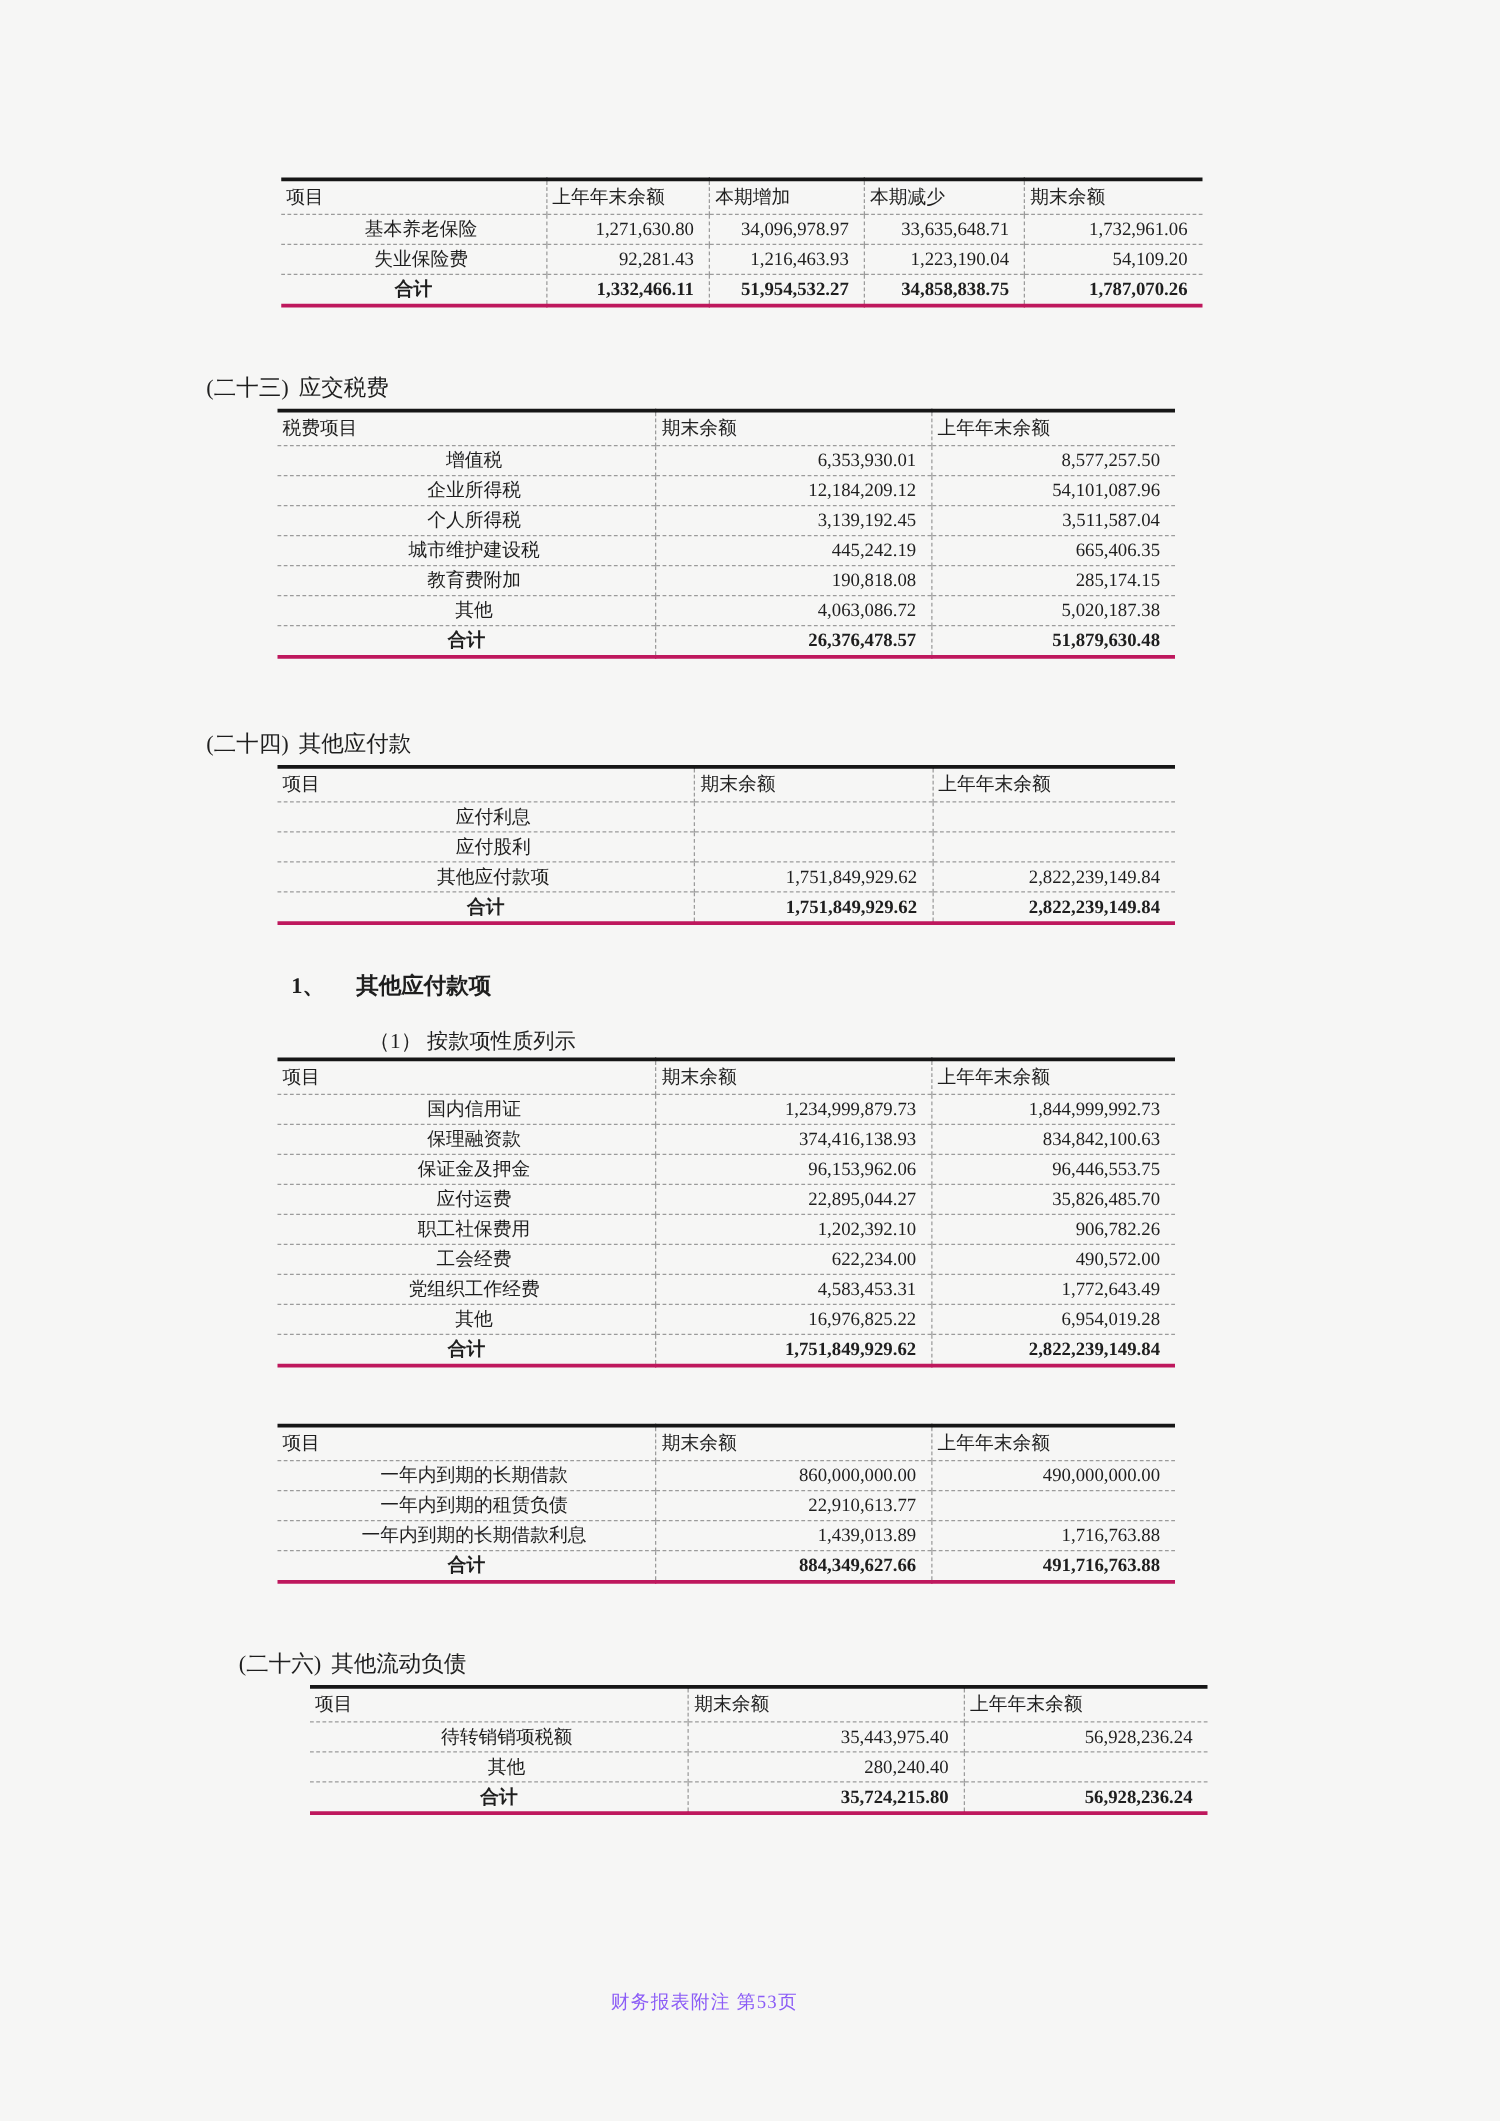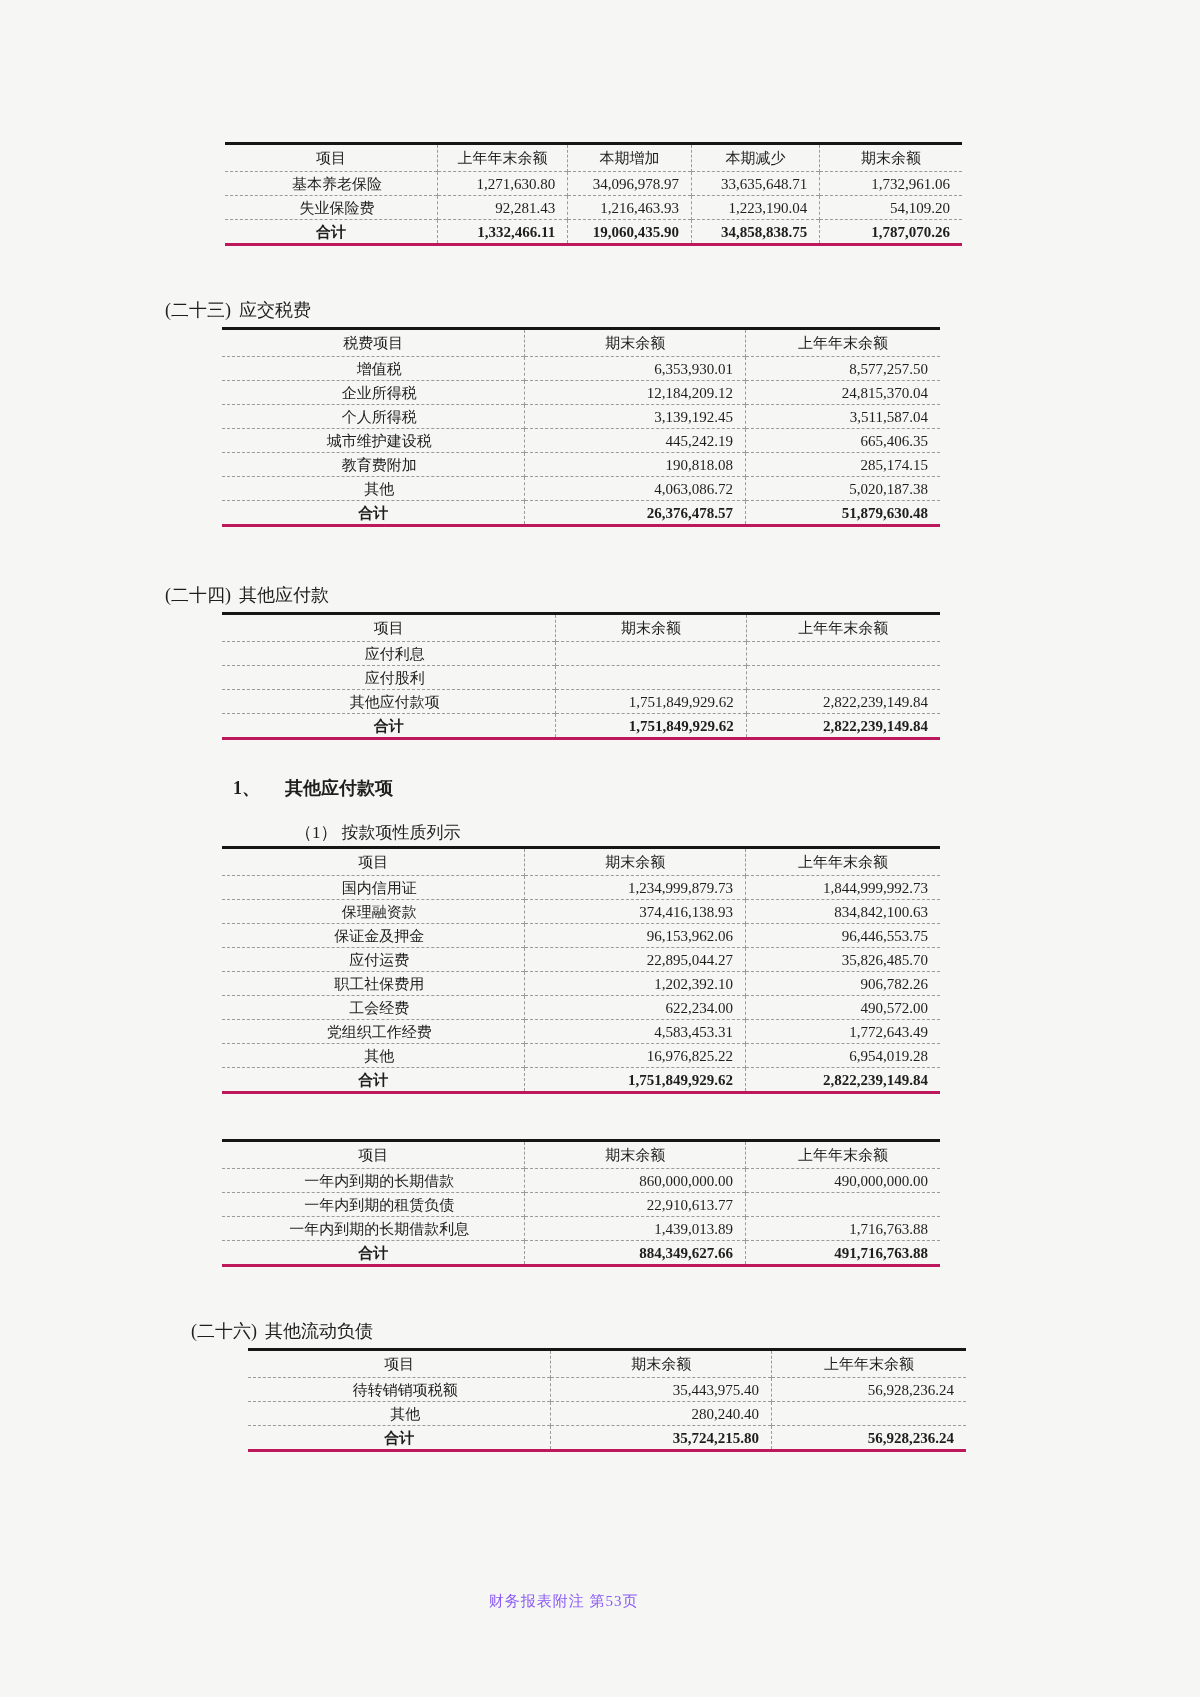--- a/index.html
+++ b/index.html
@@ -32,21 +32,21 @@
     font-size:15px;
   }
   table.cols5 { width:737px; margin-left:60px; }
   table.cols3a, table.cols3b { width:718px; margin-left:57px; }
 
   thead tr { border-top:3px solid #161616; border-bottom:1px dashed #9b9b9b; }
   tbody tr { border-bottom:1px dashed #9b9b9b; }
   tbody tr.total { border-bottom:3px solid #be185d;font-weight:bold; }
 
   th {
-    font-weight:normal; text-align:center;
+    font-weight:normal; text-align:left;
     padding:3px 4px; line-height:20px;
   }
   td { padding:1px 4px; line-height:20px; height:21px; }
   th + th, td + td { border-left:1px dashed #9b9b9b; }
 
   td.label { text-align:center; padding-left:16px; }
   td.num   { text-align:right; padding-right:12px; font-variant-numeric:tabular-nums; }
   tr.total td.label { text-align:center; padding-left:4px; }
 
   .cols5 col:nth-child(1){width:28.8%}
@@ -103,21 +103,21 @@
             <tr>
               <td class="label">失业保险费</td>
               <td class="num">92,281.43</td>
               <td class="num">1,216,463.93</td>
               <td class="num">1,223,190.04</td>
               <td class="num">54,109.20</td>
             </tr>
             <tr class="total">
               <td class="label">合计</td>
               <td class="num">1,332,466.11</td>
-              <td class="num">19,060,435.90</td>
+              <td class="num">51,954,532.27</td>
               <td class="num">34,858,838.75</td>
               <td class="num">1,787,070.26</td>
             </tr>
           </tbody>
         </table>
       </section>
       <section class="sec sec-1">
         <div class="heading h-clause"><span class="hnum">(二十三)</span><span class="htitle">应交税费</span></div>
         <table class="cols3a">
           <colgroup>
@@ -134,21 +134,21 @@
           </thead>
           <tbody>
             <tr>
               <td class="label">增值税</td>
               <td class="num">6,353,930.01</td>
               <td class="num">8,577,257.50</td>
             </tr>
             <tr>
               <td class="label">企业所得税</td>
               <td class="num">12,184,209.12</td>
-              <td class="num">24,815,370.04</td>
+              <td class="num">54,101,087.96</td>
             </tr>
             <tr>
               <td class="label">个人所得税</td>
               <td class="num">3,139,192.45</td>
               <td class="num">3,511,587.04</td>
             </tr>
             <tr>
               <td class="label">城市维护建设税</td>
               <td class="num">445,242.19</td>
               <td class="num">665,406.35</td>

